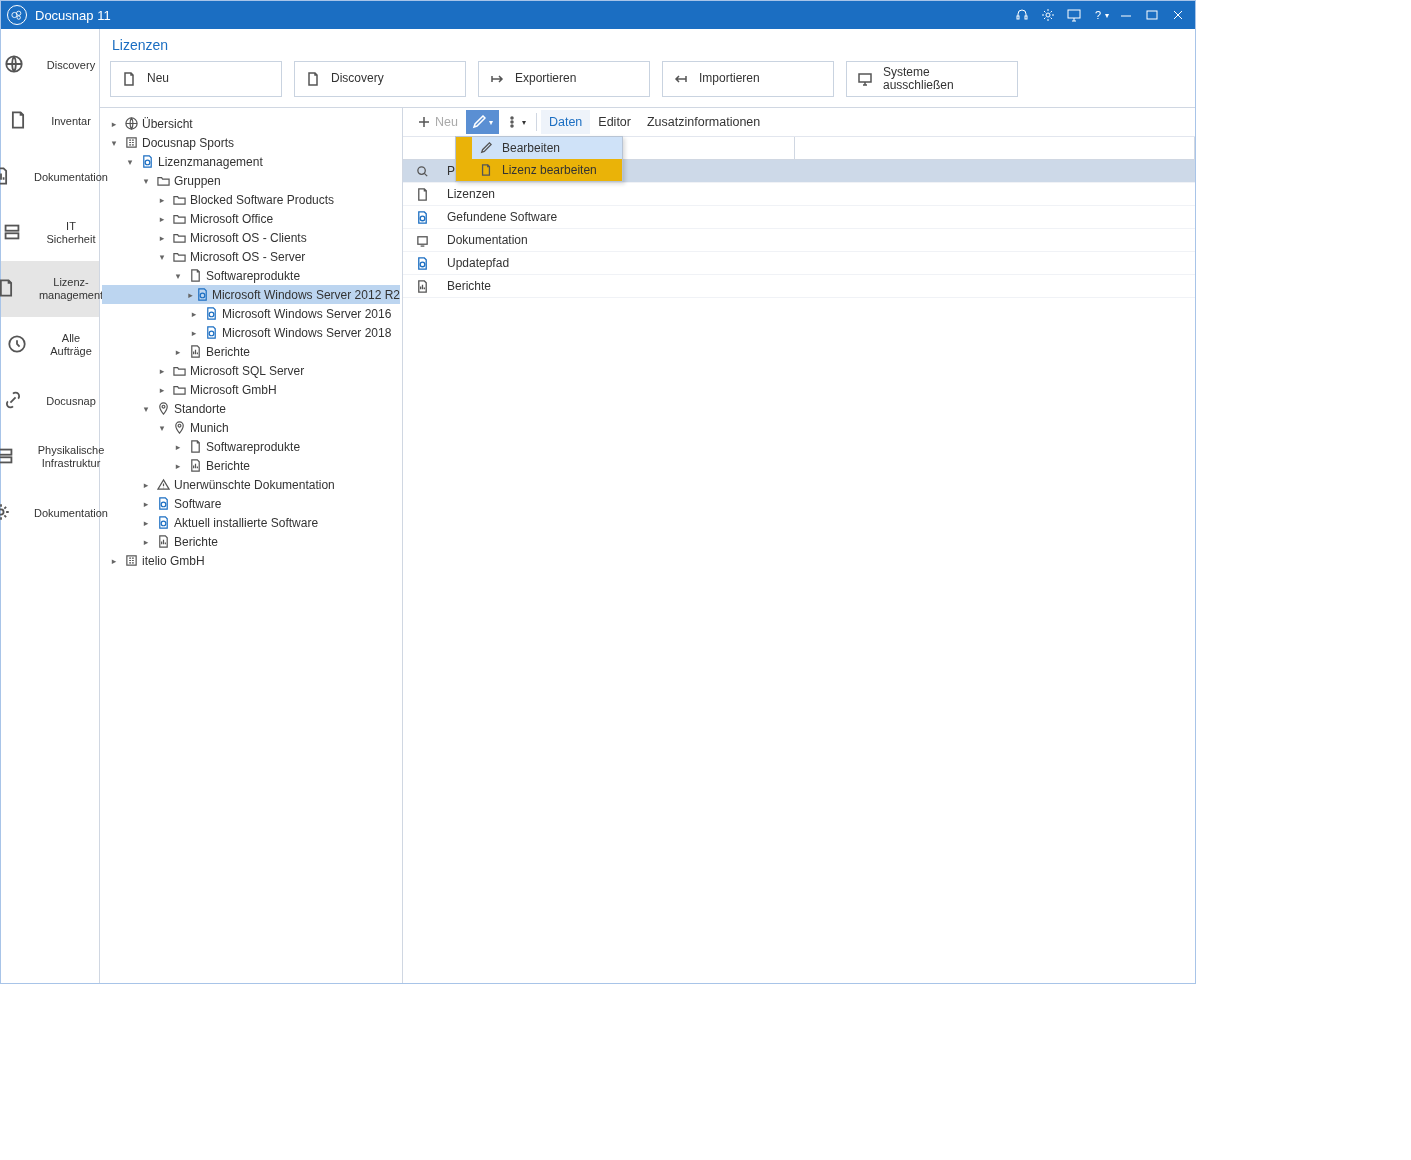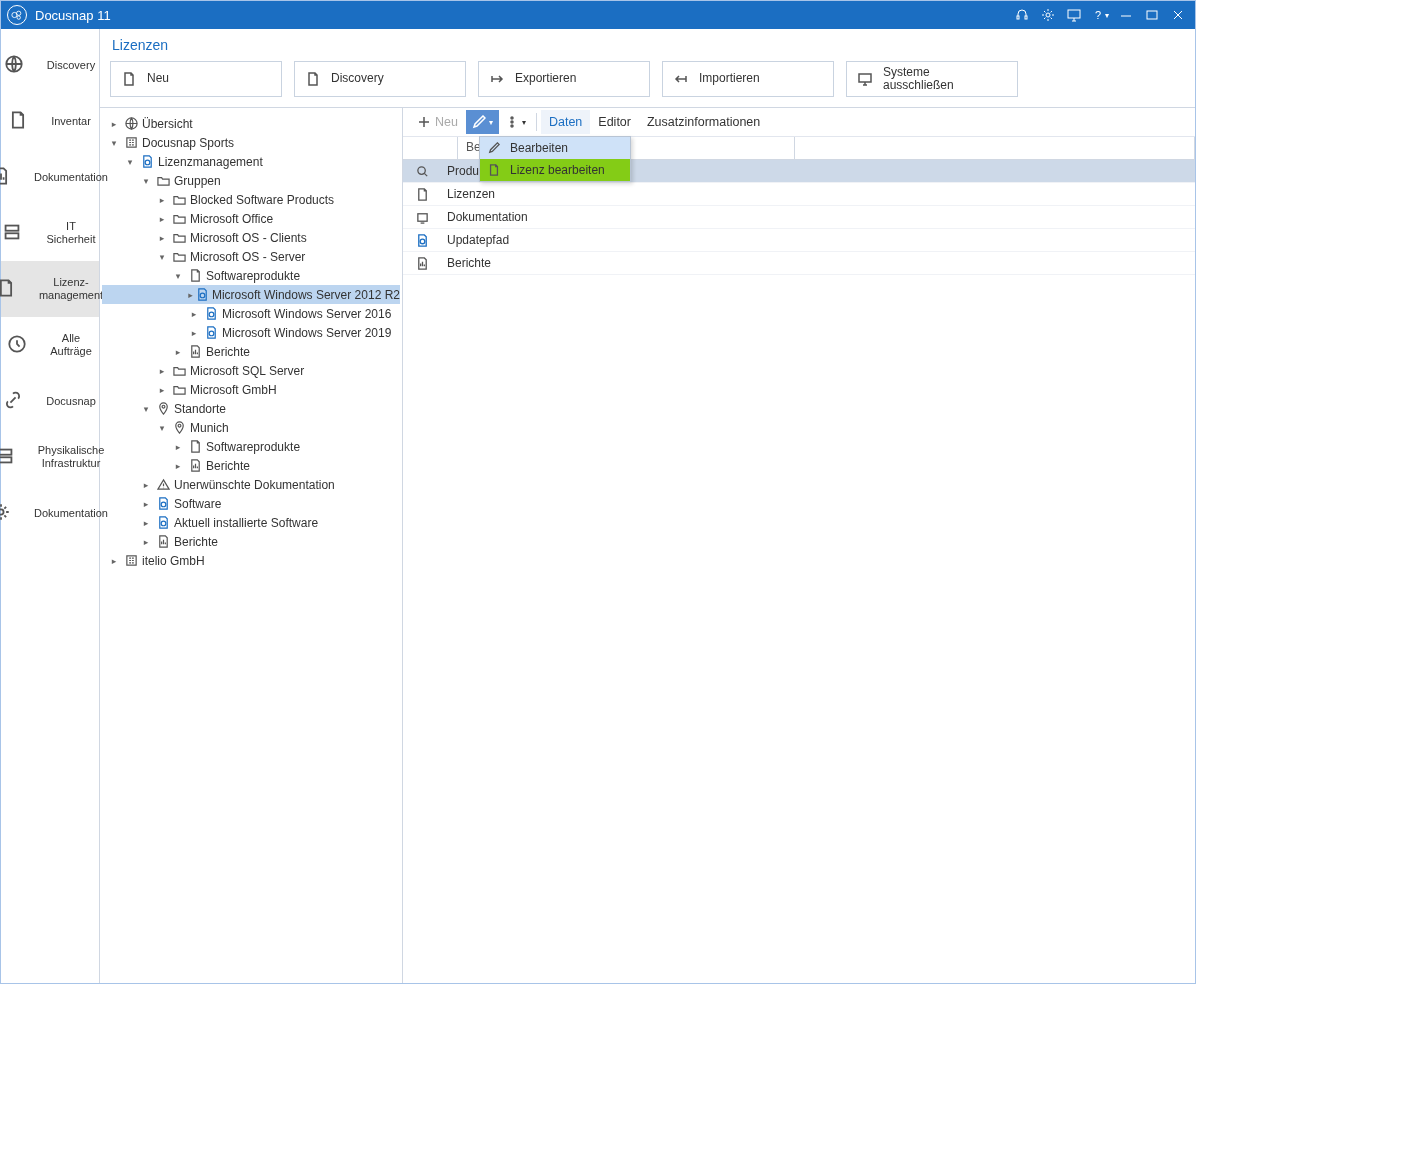--- a/index.html
+++ b/index.html
@@ -42,21 +42,21 @@
 .dt-bar{height:28px;display:flex;align-items:center;border-bottom:1px solid #e2e6ee;padding-left:6px;}
 .dt-bar .dbtn{height:24px;display:flex;align-items:center;padding:0 8px;cursor:pointer;color:#333;font-size:12.5px;}
 .dt-bar .dbtn.disabled{color:#aaa;cursor:default;}
 .dt-bar .dbtn.icon-only{padding:0 6px;}
 .dt-bar .dbtn.active{background:#5a8fd3;color:#fff;}
 .dt-bar .dbtn.active svg{stroke:#fff;}
 .dt-bar .dbtn.tab-active{color:#1b6ec2;background:#eef3fa;}
 .dt-bar .dbtn svg{width:14px;height:14px;stroke:#555;fill:none;stroke-width:1.5;}
 .dt-bar .sep{width:1px;height:18px;background:#d0d7e2;margin:0 4px;}
 
-.dropdown{position:absolute;top:28px;left:76px;background:#84cc16;border:1px solid #b8c4d4;box-shadow:2px 2px 4px rgba(0,0,0,.15);z-index:10;min-width:150px;}
+.dropdown{position:absolute;top:28px;left:52px;background:#eab308;border:1px solid #b8c4d4;box-shadow:2px 2px 4px rgba(0,0,0,.15);z-index:10;min-width:150px;padding-left:16px;}
 .dropdown .mi{height:22px;display:flex;align-items:center;padding:0 10px 0 6px;cursor:pointer;font-size:12px;}
 .dropdown .mi.hl{background:#cfe2f8;}
 .dropdown .mi .micon{width:16px;height:14px;margin-right:8px;display:flex;align-items:center;justify-content:center;}
 .dropdown .mi .micon svg{width:12px;height:12px;stroke:#555;fill:none;stroke-width:1.5;}
 
 .dt-head{height:22px;border-bottom:1px solid #d0d7e2;display:flex;}
 .dt-head .col{border-right:1px solid #d0d7e2;padding:3px 8px;font-size:12px;color:#555;}
 .dt-head .col.c1{width:38px;}
 .dt-head .col.c2{flex:0 0 320px;}
 .dt-head .col.c3{flex:1;}
@@ -407,21 +407,21 @@
               </span>
               <span>Microsoft Windows Server 2016</span>
             </div>
             <div class="node" style="padding-left: 86px;">
               <span class="exp">▸</span>
               <span class="nicon blue">
                 <svg viewBox="0 0 14 14">
                   <use href="#i-license"></use>
                 </svg>
               </span>
-              <span>Microsoft Windows Server 2019</span>
+              <span>Microsoft Windows Server 2018</span>
             </div>
             <div class="node" style="padding-left: 70px;">
               <span class="exp">▸</span>
               <span class="nicon">
                 <svg viewBox="0 0 14 14">
                   <use href="#i-report"></use>
                 </svg>
               </span>
               <span>Berichte</span>
             </div>
@@ -588,20 +588,28 @@
               </div>
               <div class="drow">
                 <div class="ricon">
                   <svg viewBox="0 0 14 14">
                     <use href="#i-doc"></use>
                   </svg>
                 </div>
                 <div class="rlabel">Lizenzen</div>
               </div>
               <div class="drow">
+                <div class="ricon blue">
+                  <svg viewBox="0 0 14 14" style="stroke:#1b6ec2">
+                    <use href="#i-license"></use>
+                  </svg>
+                </div>
+                <div class="rlabel">Gefundene Software</div>
+              </div>
+              <div class="drow">
                 <div class="ricon">
                   <svg viewBox="0 0 14 14">
                     <use href="#i-install"></use>
                   </svg>
                 </div>
                 <div class="rlabel">Dokumentation</div>
               </div>
               <div class="drow">
                 <div class="ricon blue">
                   <svg viewBox="0 0 14 14" style="stroke:#1b6ec2">

